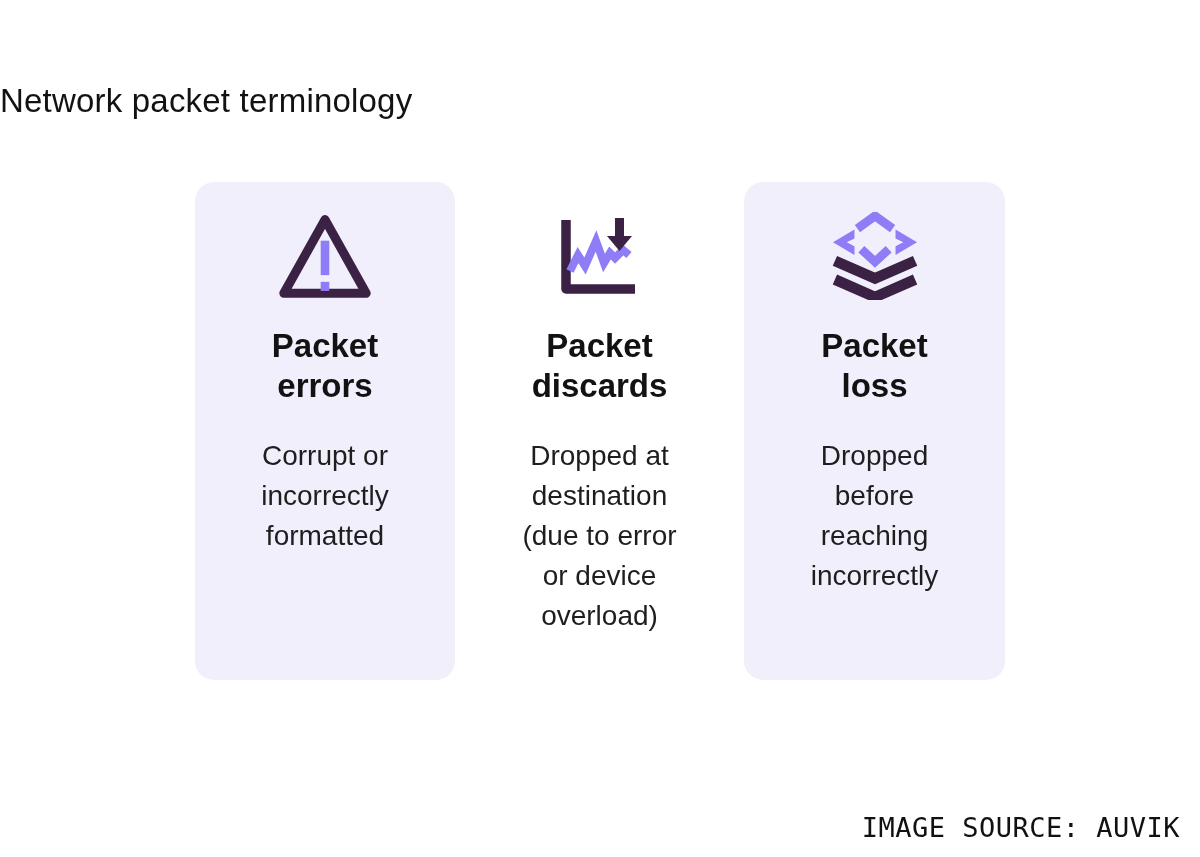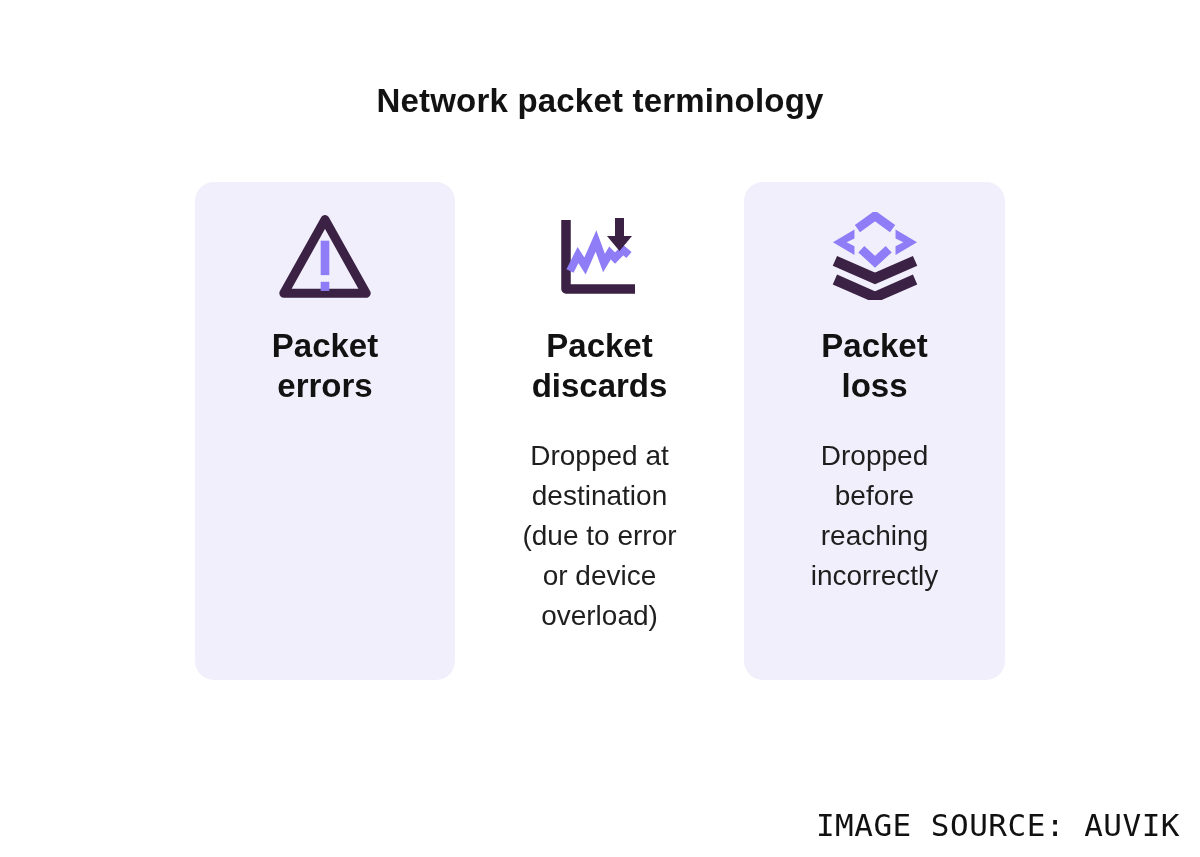--- a/index.html
+++ b/index.html
@@ -10,23 +10,23 @@
     height: 857px;
     background: #ffffff;
     font-family: "Liberation Sans", sans-serif;
     overflow: hidden;
   }
   .page-title {
     position: absolute;
     top: 82px;
     left: 0;
     width: 100%;
-    text-align: center;
+    text-align: left;
     font-size: 33px;
-    font-weight: 700;
+    font-weight: 400;
     letter-spacing: 0.2px;
     color: #121212;
   }
   .cards {
     position: absolute;
     left: 195px;
     top: 182px;
     display: flex;
     align-items: stretch;
   }
@@ -64,21 +64,21 @@
     line-height: 40px;
     font-weight: 400;
     color: #1e1e1e;
     white-space: pre-line;
   }
   .source-credit {
     position: absolute;
     right: 20px;
     bottom: 14px;
     font-family: "DejaVu Sans Mono", "Liberation Mono", monospace;
-    font-size: 31px;
+    font-size: 27px;
     letter-spacing: 0.5px;
     color: #111111;
   }
 </style>
 </head>
 <body>
 
 <h1 class="page-title">Network packet terminology</h1>
 
 <div class="cards">
@@ -86,20 +86,23 @@
   <div class="card card-1 tinted">
     <div class="icon-wrap">
       <svg width="96" height="88" viewBox="0 0 100 92" aria-hidden="true">
         <path d="M50 8 L93 85 L7 85 Z" fill="none" stroke="#3B2143" stroke-width="9.5" stroke-linejoin="round"></path>
         <rect x="45.5" y="30" width="9" height="36" fill="#8E7DF6"></rect>
         <rect x="45.5" y="73" width="9" height="9.5" fill="#8E7DF6"></rect>
       </svg>
     </div>
     <div class="card-title">Packet
 errors</div>
+    <div class="card-desc">Corrupt or
+incorrectly
+formatted</div>
   </div>
 
   <div class="card card-2 plain">
     <div class="icon-wrap">
       <svg width="78" height="76" viewBox="0 0 78 76" aria-hidden="true">
         <path d="M5 2 L5 71 L74 71" fill="none" stroke="#3B2143" stroke-width="9.5" stroke-linejoin="round"></path>
         <path d="M9 53 L17 37 L24 48 L35 23 L43 45 L49 35 L54 40 L62 32 L68 37" fill="none" stroke="#8E7DF6" stroke-width="8" stroke-linejoin="miter"></path>
         <rect x="54" y="0" width="9" height="20" fill="#3B2143"></rect>
         <path d="M46 18 L71 18 L58.5 33 Z" fill="#3B2143"></path>
       </svg>

